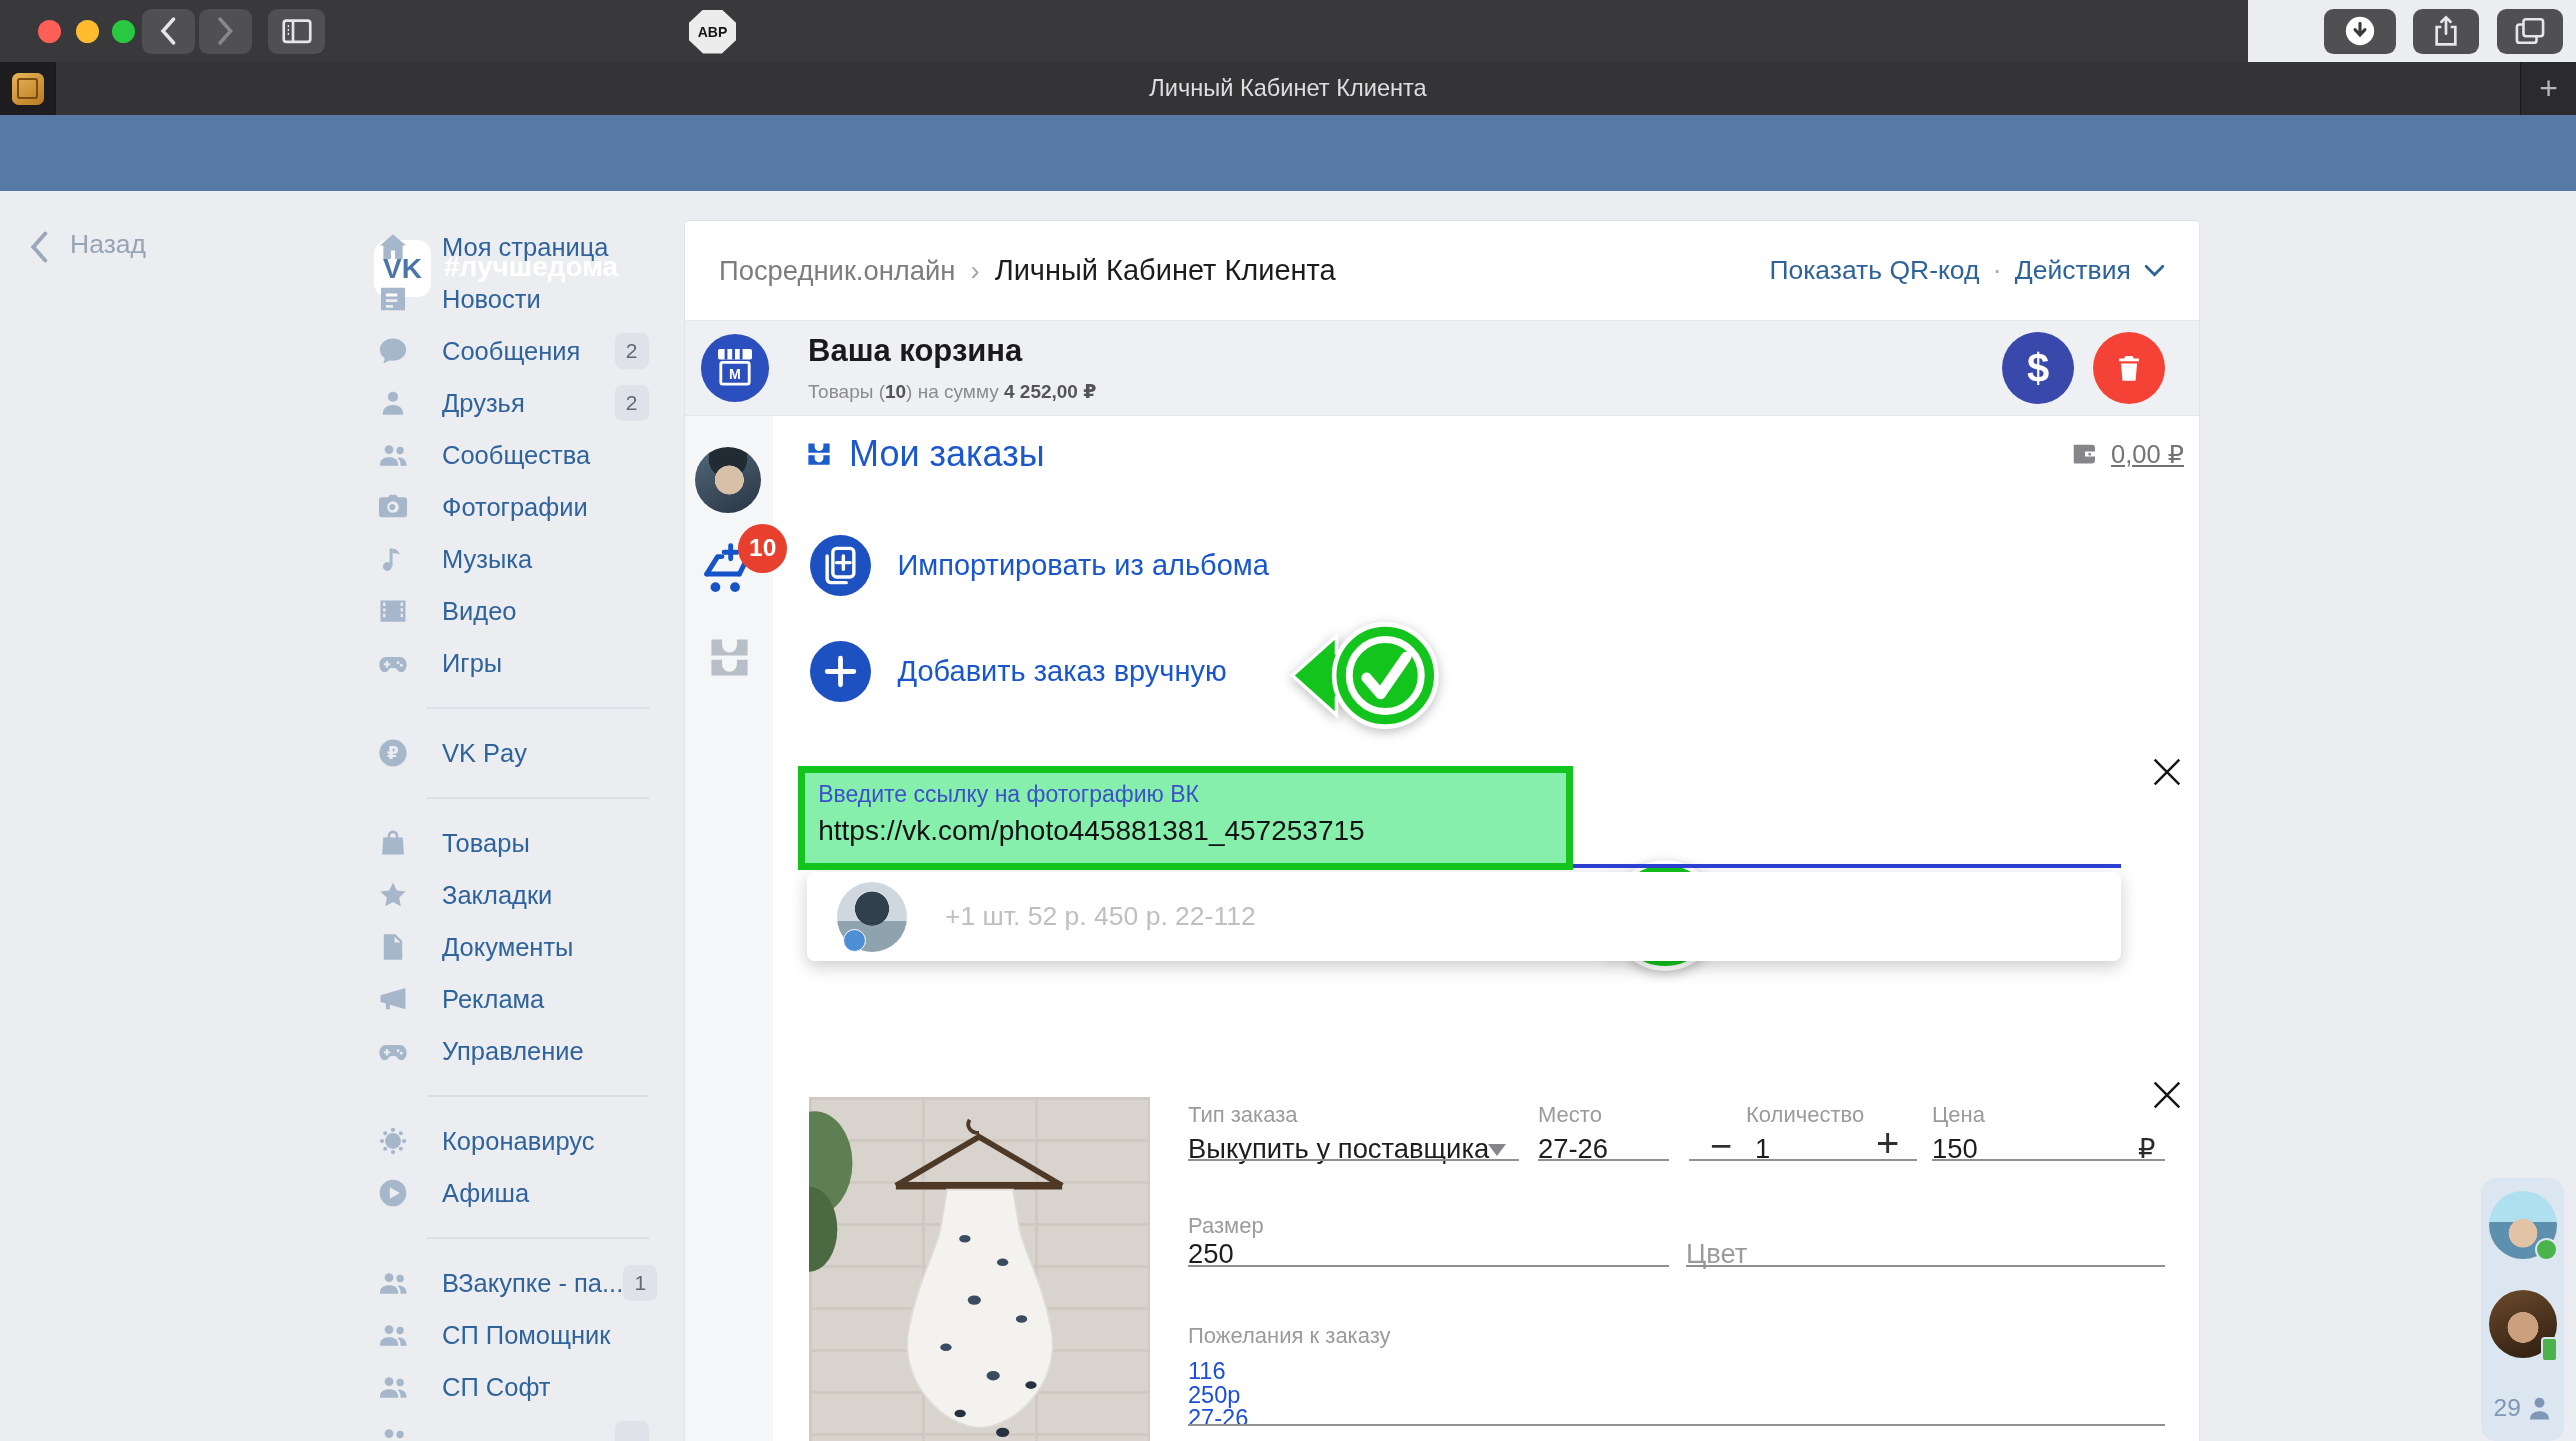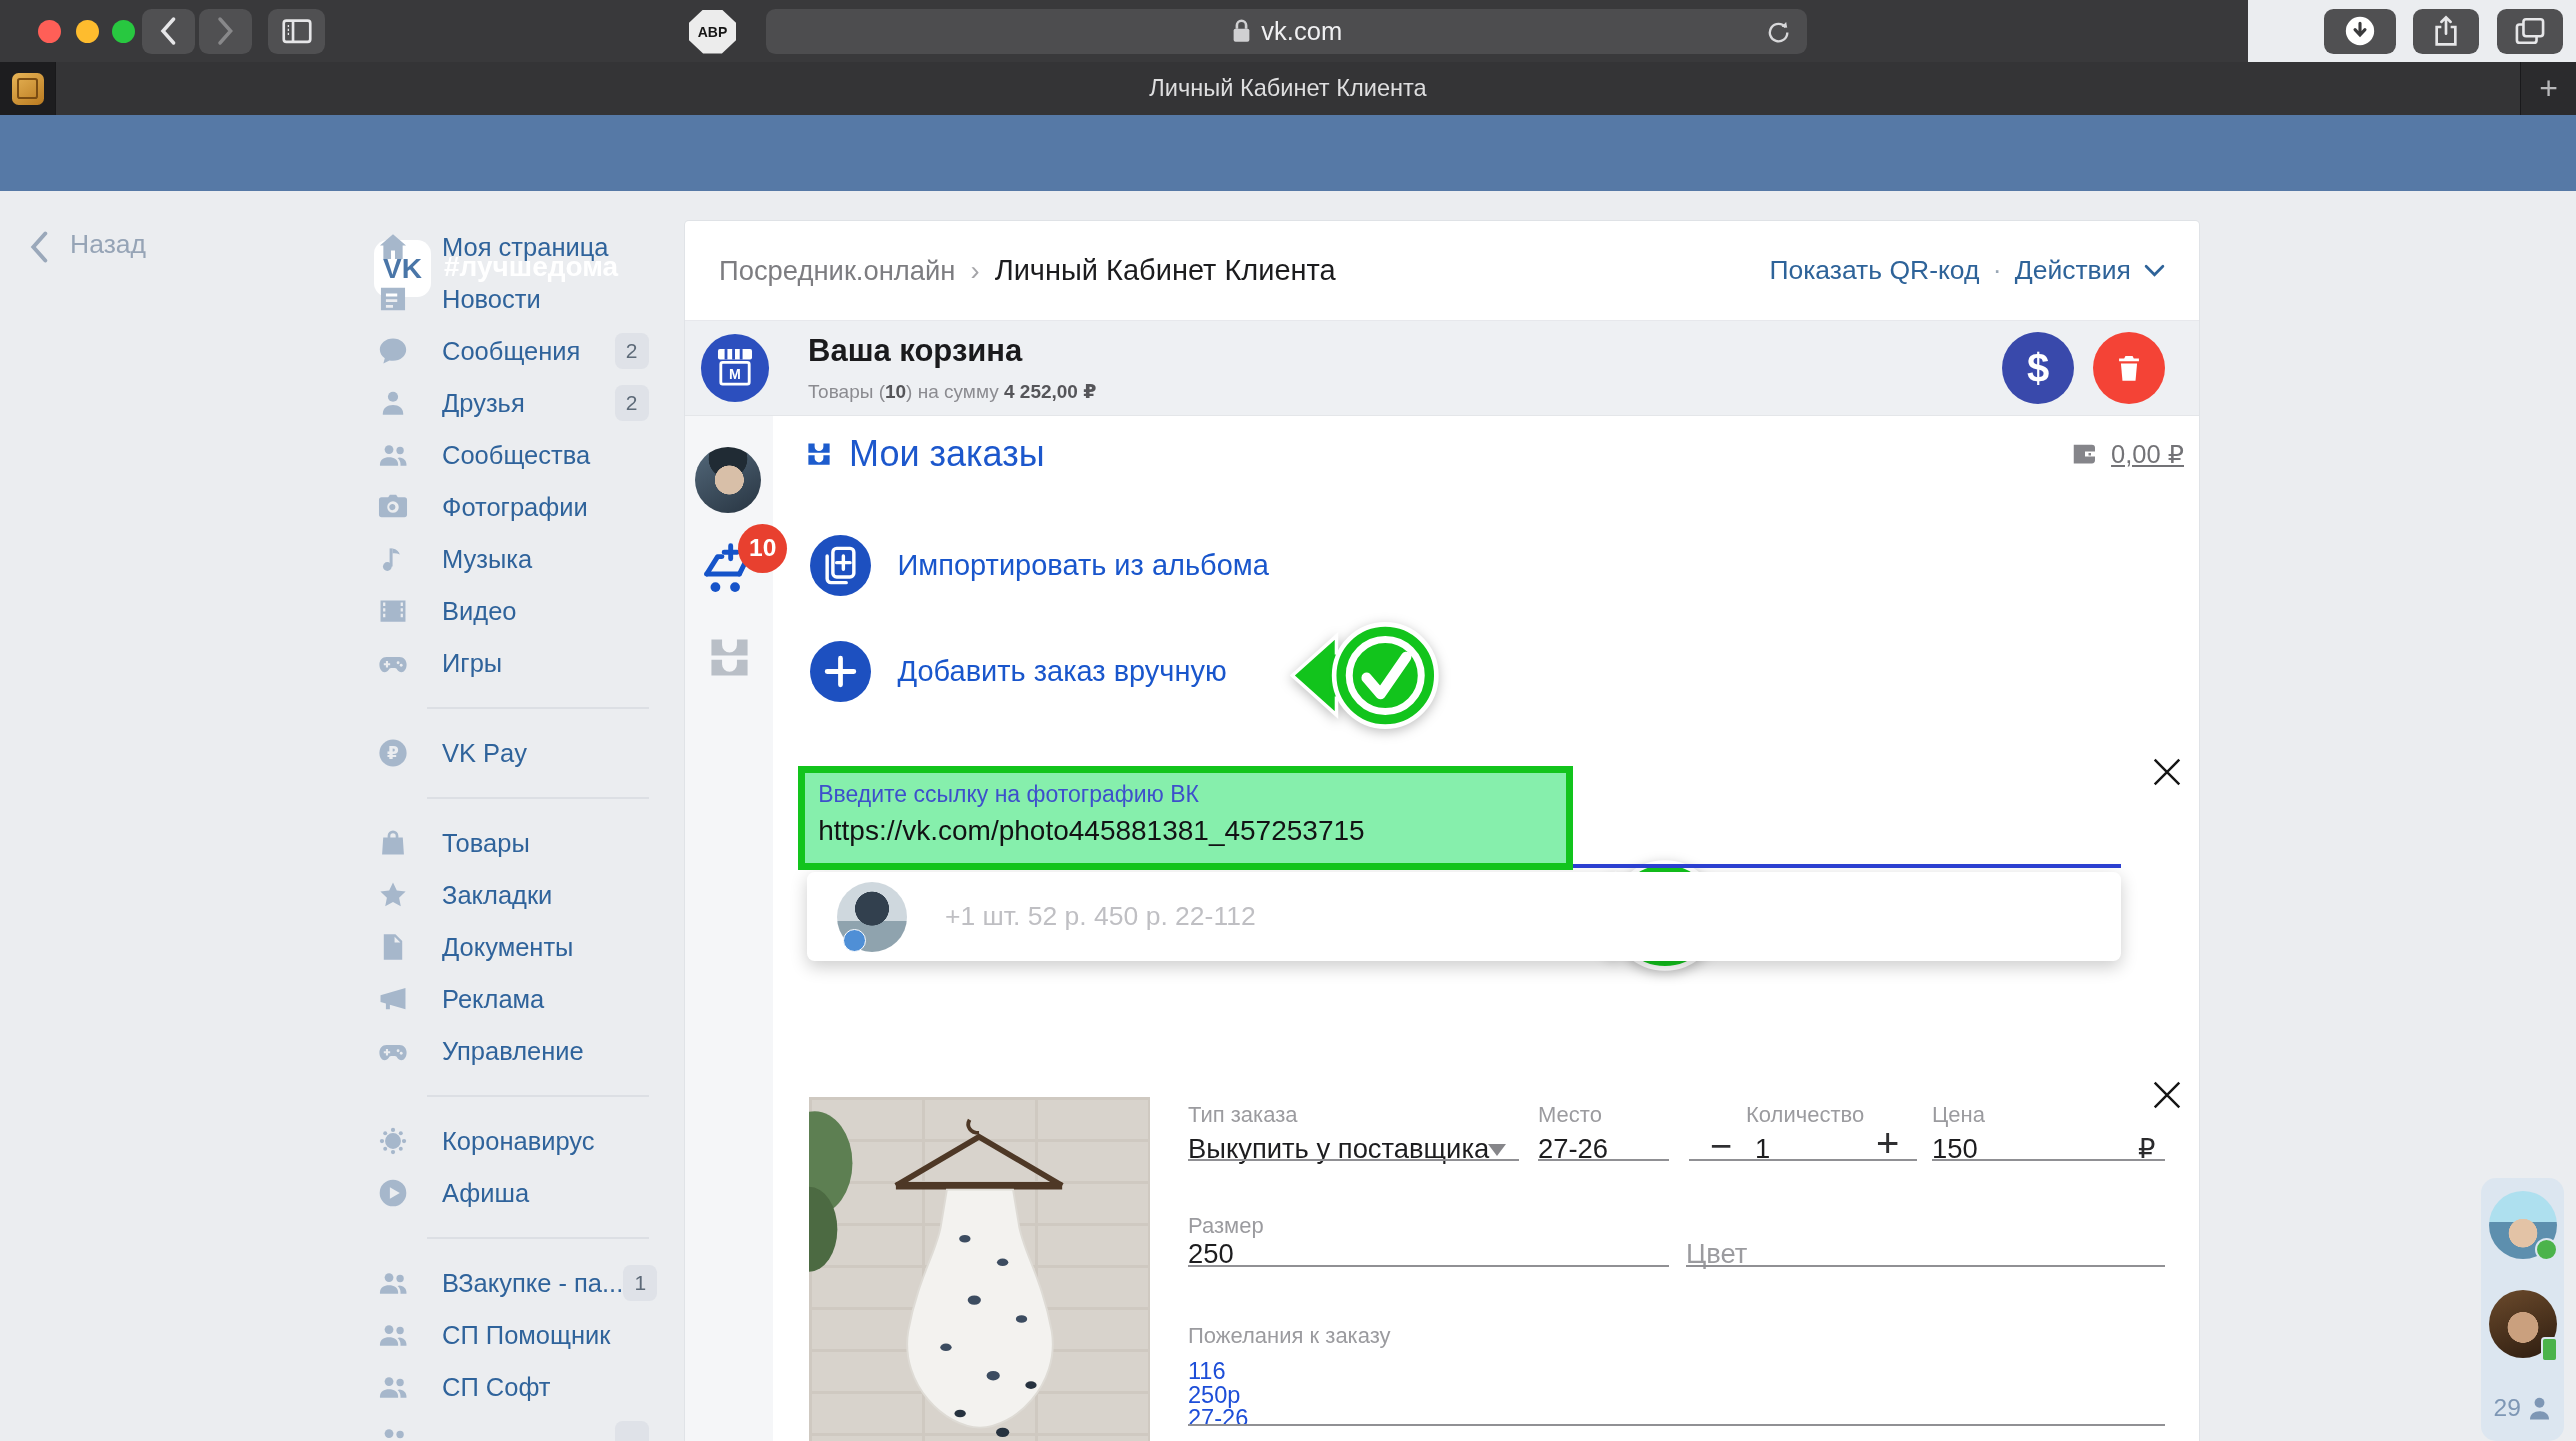--- a/index.html
+++ b/index.html
@@ -146,31 +146,20 @@
   <div class="tbtn" style="left:268px;width:57px">
     <svg width="32" height="26.5" viewBox="0 0 24 20">
         <rect x="2" y="2" width="20" height="16" rx="2" fill="none" stroke="#e6e6e8" stroke-width="2"></rect>
         <path d="M9 2v16" stroke="#e6e6e8" stroke-width="2"></path>
         <path d="M5 6h1M5 9h1M5 12h1" stroke="#e6e6e8" stroke-width="1.6"></path>
       </svg>
   </div>
   <div class="abp">
       <span>ABP</span>
     </div>
-  <div class="urlbar">
-    <svg width="21" height="26.5" viewBox="0 0 16 20">
-        <rect x="2" y="8" width="12" height="10" rx="1.5" fill="#d0d0d2"></rect>
-        <path d="M4.5 8V5.5a3.5 3.5 0 0 1 7 0V8" fill="none" stroke="#d0d0d2" stroke-width="2"></path>
-      </svg>
-    <span>vk.com</span>
-    <svg class="reload" width="28" height="28" viewBox="0 0 24 24">
-        <path d="M18.5 8A7.5 7.5 0 1 0 20 12.5" fill="none" stroke="#d8d8da" stroke-width="2"></path>
-        <path d="M19 3.5l.9 4.8-4.8-.9z" fill="#d8d8da"></path>
-      </svg>
-  </div>
   <div class="tbtn" style="left:2324px;width:72px">
     <svg width="34" height="34" viewBox="0 0 24 24">
         <circle cx="12" cy="12" r="10" fill="#fff"></circle>
         <path d="M12 6.5v8M8.5 11l3.5 3.8 3.5-3.8" stroke="#3a3a3c" stroke-width="2.2" fill="none" stroke-linecap="round"></path>
       </svg>
   </div>
   <div class="tbtn" style="left:2413px;width:66px">
     <svg width="32" height="36" viewBox="0 0 24 26">
         <path d="M8.5 10H5v13h14V10h-3.5" fill="none" stroke="#e6e6e8" stroke-width="2"></path>
         <path d="M12 15V3M8.5 6.2 12 2.8l3.5 3.4" fill="none" stroke="#e6e6e8" stroke-width="2" stroke-linecap="round"></path>

